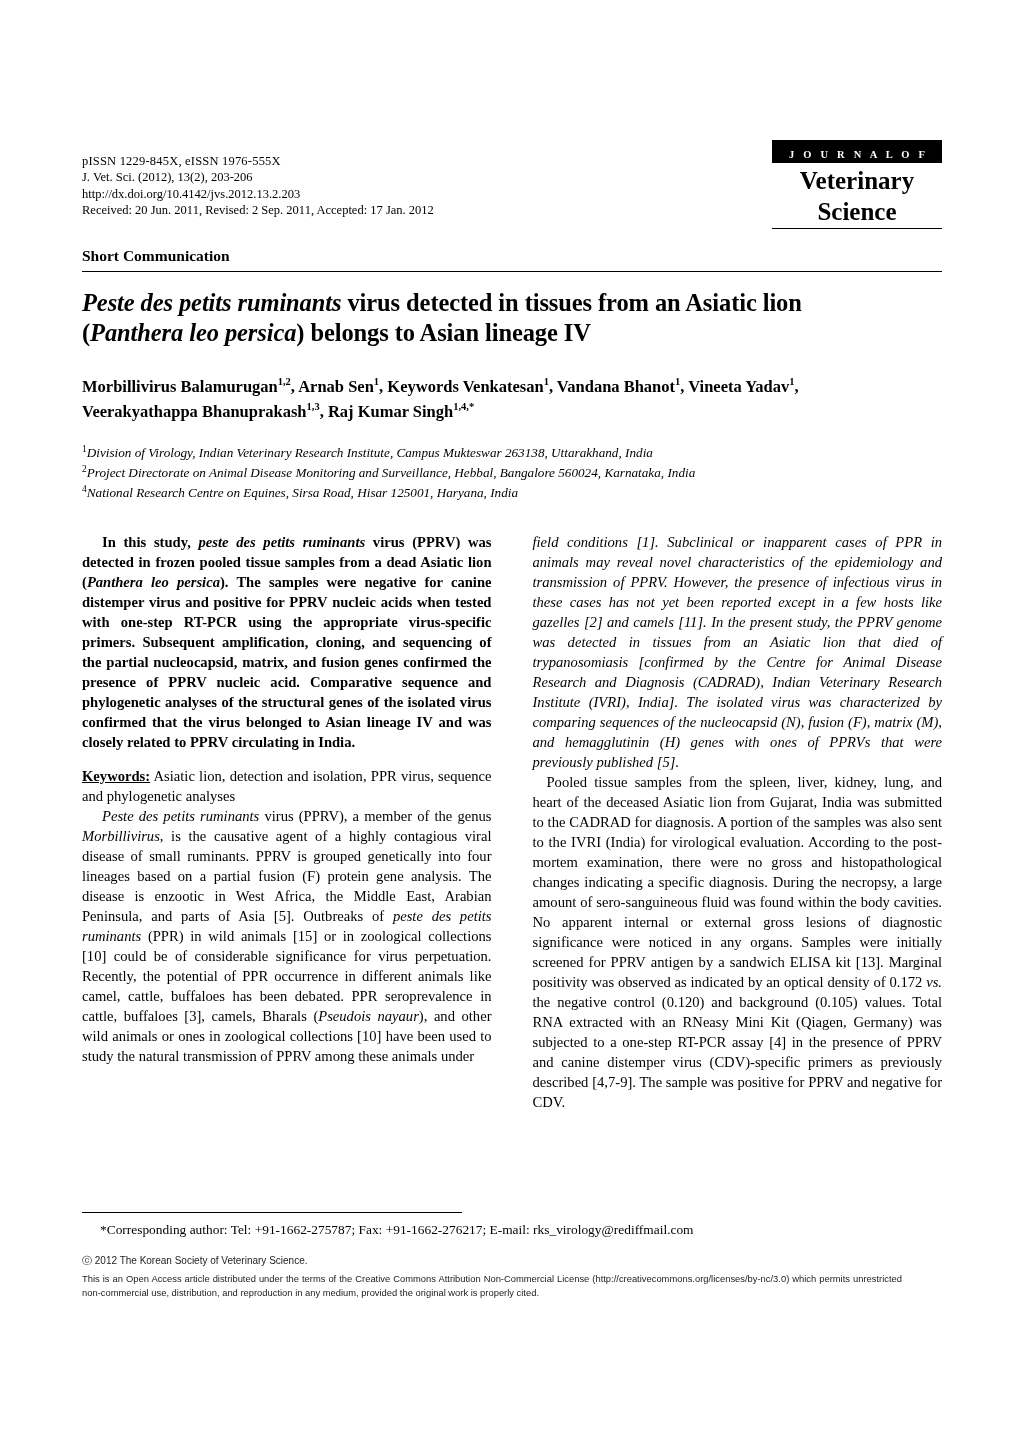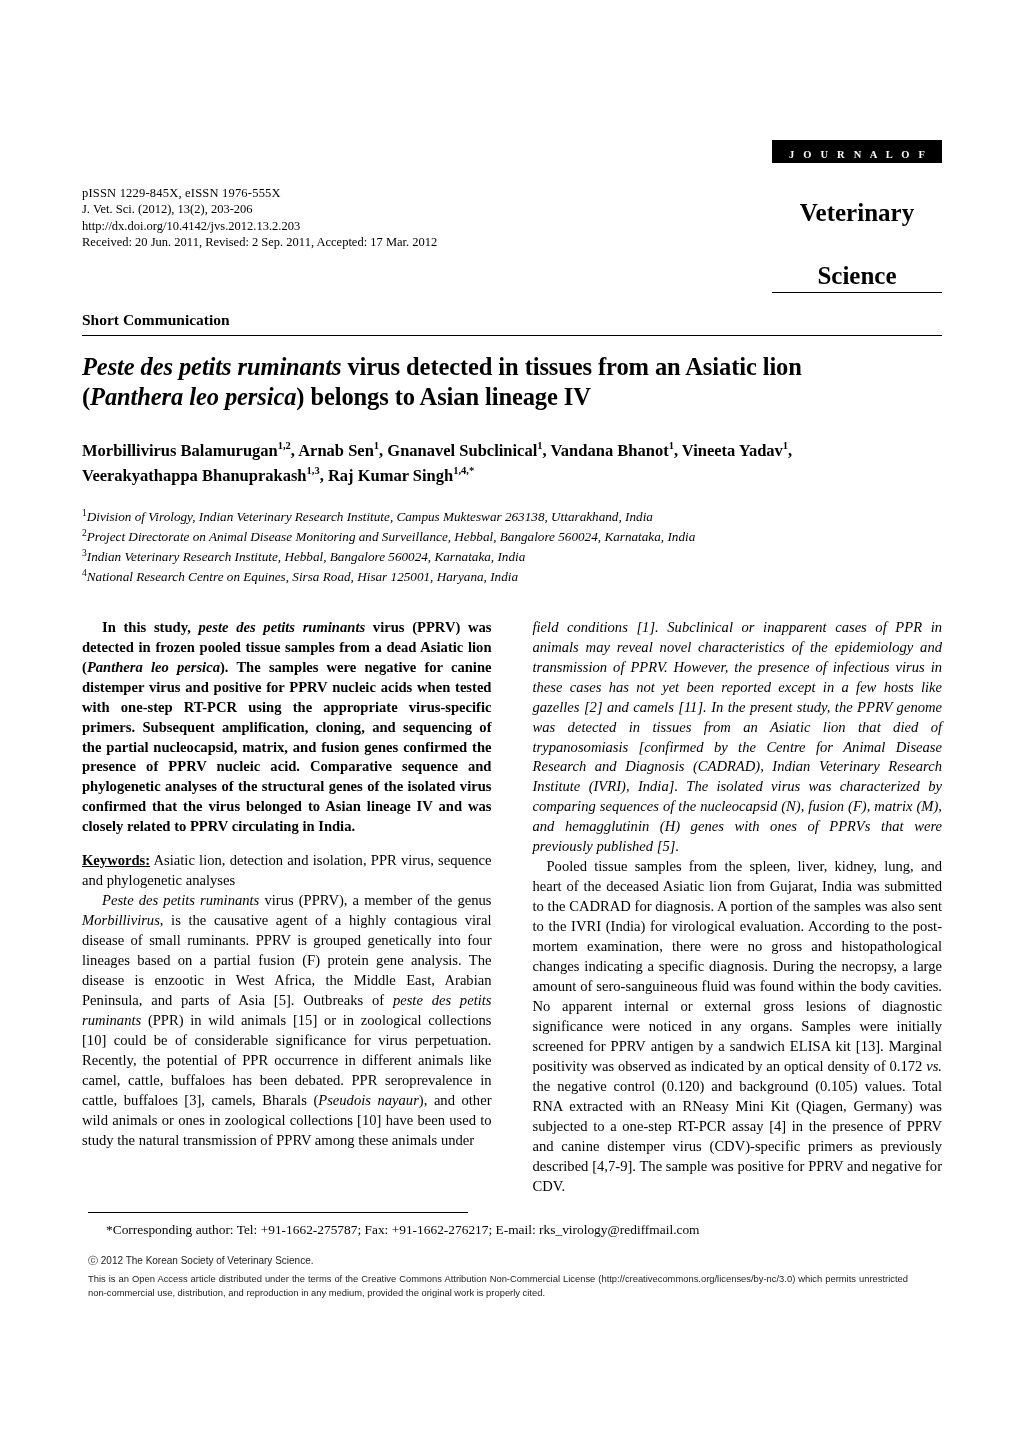--- a/index.html
+++ b/index.html
@@ -53,23 +53,22 @@
     font-size: 10.5px;
     letter-spacing: 3.2px;
     padding: 9px 0 3px 3px;
     font-weight: bold;
   }
   .journal-name {
     font-family: "Liberation Serif", serif;
     font-size: 25px;
     font-weight: bold;
     line-height: 1.08;
-    padding-top: 12px;
+    padding-top: 4px;
     text-align: center;
-    margin-top: 24px;
   }
   .journal-rule {
     border-bottom: 1.6px solid #000;
     margin-top: 3px;
   }
 
   .section-type {
     font-weight: bold;
     font-size: 15.5px;
     margin-top: 18px;
@@ -133,21 +132,21 @@
   .body-par {
     text-indent: 20px;
   }
   .body-par em { font-style: italic; }
   .col-right p.first { text-indent: 0; font-style: italic; }
   .par-tight { margin-top: 0; text-indent: 14px; }
 
   
   .footer {
     position: absolute;
-    left: 88px;
+    left: 82px;
     top: 1212px;
     width: 860px;
   }
   .footer-rule {
     border-top: 1px solid #000;
     width: 380px;
     margin-bottom: 9px;
   }
   .corresponding {
     font-size: 13.4px;
@@ -176,47 +175,46 @@
 
 <div class="page">
 
   <div class="content">
 
     <div class="header-row">
       <div class="header-left">
         <div class="issn-line">pISSN  1229-845X,  eISSN  1976-555X</div>
         <div>J.  Vet.  Sci.  (2012),  13(2),    203-206</div>
         <div>http://dx.doi.org/10.4142/jvs.2012.13.2.203</div>
-        <div>Received: 20 Jun. 2011, Revised: 2 Sep. 2011, Accepted: 17 Mar. 2012</div>
+        <div>Received: 20 Jun. 2011, Revised: 2 Sep. 2011, Accepted: 17 Jan. 2012</div>
       </div>
       <div class="journal-badge">
         <div class="journal-of">J O U R N A L   O F</div>
         <div class="journal-name">Veterinary</div>
         <div class="journal-name">Science</div>
         <div class="journal-rule"></div>
       </div>
     </div>
 
     <div class="section-type">Short Communication</div>
     <div class="title-rule"></div>
 
     <div class="title">
       <em>Peste des petits ruminants</em><span> virus detected in tissues from an Asiatic lion</span><br>
       <span>(</span><em>Panthera leo persica</em><span>) belongs to Asian lineage IV</span>
     </div>
 
     <div class="authors">
-      <span>Morbillivirus Balamurugan</span><sup>1,2</sup><span>, Arnab Sen</span><sup>1</sup><span>, Gnanavel Subclinical</span><sup>1</sup><span>, Vandana Bhanot</span><sup>1</sup><span>, Vineeta Yadav</span><sup>1</sup><span>,</span><br>
+      <span>Morbillivirus Balamurugan</span><sup>1,2</sup><span>, Arnab Sen</span><sup>1</sup><span>, Keywords Venkatesan</span><sup>1</sup><span>, Vandana Bhanot</span><sup>1</sup><span>, Vineeta Yadav</span><sup>1</sup><span>,</span><br>
       <span>Veerakyathappa Bhanuprakash</span><sup>1,3</sup><span>, Raj Kumar Singh</span><sup>1,4,*</sup>
     </div>
 
     <div class="affil">
       <div><sup>1</sup><span>Division of Virology, Indian Veterinary Research Institute, Campus Mukteswar 263138, Uttarakhand, India</span></div>
       <div><sup>2</sup><span>Project Directorate on Animal Disease Monitoring and Surveillance, Hebbal, Bangalore 560024, Karnataka, India</span></div>
-      <div><sup>3</sup><span>Indian Veterinary Research Institute, Hebbal, Bangalore 560024, Karnataka, India</span></div>
       <div><sup>4</sup><span>National Research Centre on Equines, Sirsa Road, Hisar 125001, Haryana, India</span></div>
     </div>
 
     <div class="cols">
 
       <div class="col col-left">
         <p class="abstract">
           <span>In this study, </span><em>peste des petits ruminants</em><span> virus (PPRV) was detected in frozen pooled tissue samples from a dead Asiatic lion (</span><em>Panthera leo persica</em><span>). The samples were negative for canine distemper virus and positive for PPRV nucleic acids when tested with one-step RT-PCR using the appropriate virus-specific primers. Subsequent amplification, cloning, and sequencing of the partial nucleocapsid, matrix, and fusion genes confirmed the presence of PPRV nucleic acid. Comparative sequence and phylogenetic analyses of the structural genes of the isolated virus confirmed that the virus belonged to Asian lineage IV and was closely related to PPRV circulating in India.</span>
         </p>
         <p class="keywords">

